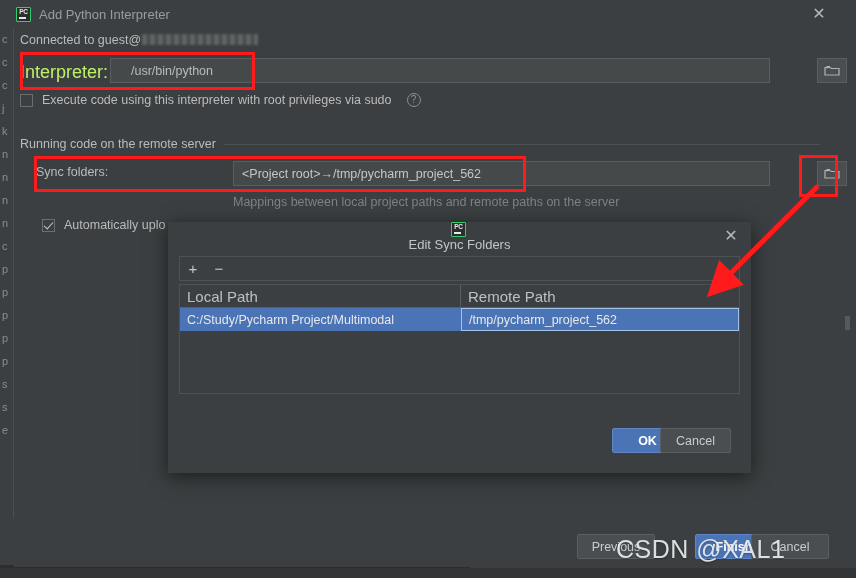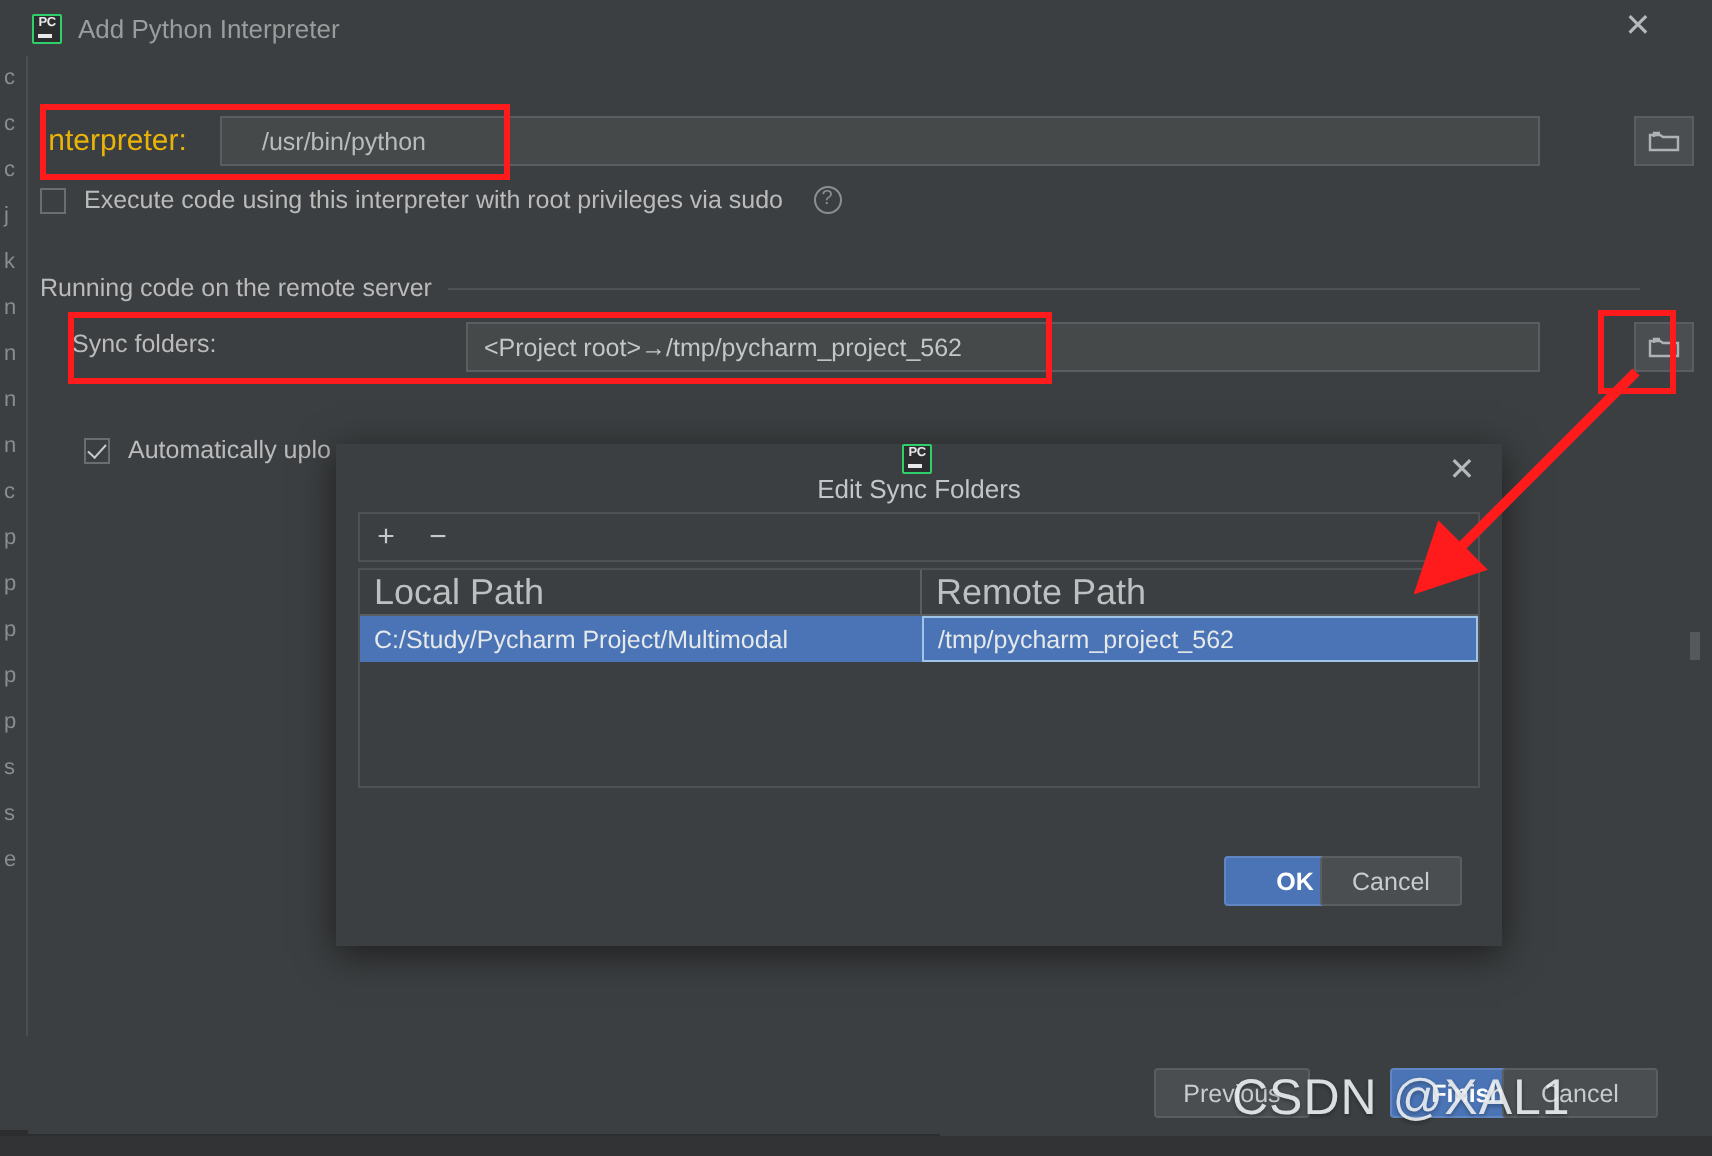--- a/index.html
+++ b/index.html
@@ -57,21 +57,21 @@
   
   .connected{position:absolute;left:6px;top:33px;font-size:12.5px;color:#b9bcbd;}
   .connected .redacted{
     display:inline-block;width:116px;height:11px;margin-left:1px;
     background:
       repeating-linear-gradient(90deg,#6d6f6f 0 5px,#4c4f50 5px 8px);
     opacity:.75;vertical-align:-1px;filter:blur(0.8px);
   }
 
   .row-interp{position:absolute;left:0;top:58px;width:831px;height:26px;}
-  .lbl-interp{position:absolute;left:6px;top:4px;font-size:15px;color:#eab308;}
+  .lbl-interp{position:absolute;left:6px;top:4px;font-size:18px;color:#bef264;}
   .fld-interp{
     position:absolute;left:96px;top:0px;width:660px;height:25px;
     background:#45494a;border:1px solid #5a5e60;box-sizing:border-box;
     display:flex;align-items:center;padding-left:20px;color:#b9bcbd;font-size:12.5px;
   }
   .browse-btn{
     position:absolute;width:30px;height:25px;background:#4a4e50;border:1px solid #5a5e60;
     box-sizing:border-box;display:flex;align-items:center;justify-content:center;
   }
   .browse-btn.b1{left:803px;top:58px;}
@@ -130,21 +130,21 @@
   }
   .tb-btn{width:26px;height:23px;display:flex;align-items:center;justify-content:center;
     color:#c6c9ca;font-size:15px;line-height:1;}
   .tb-btn.minus{font-size:15px;}
   .tbl{
     position:absolute;left:11px;top:62px;width:561px;height:110px;
     border:1px solid #4e5254;box-sizing:border-box;background:#3c3f41;
   }
   .tbl-head{display:flex;height:22px;border-bottom:1px solid #5a5e60;}
   .th{
-    font-size:18px;color:#bdc0c1;display:flex;align-items:center;padding-left:7px;
+    font-size:15px;color:#bdc0c1;display:flex;align-items:center;padding-left:7px;
     box-sizing:border-box;
   }
   .th.c1{width:281px;border-right:1px solid #5a5e60;}
   .th.c2{flex:1;}
   .tr{display:flex;height:23px;background:#4a74b5;}
   .td{font-size:12.5px;color:#e6e9ea;display:flex;align-items:center;padding-left:7px;box-sizing:border-box;}
   .td.c1{width:281px;}
   .td.c2{flex:1;border:1px solid #9fc4e8;box-sizing:border-box;}
   .modal-buttons{position:absolute;left:0;top:206px;width:583px;height:32px;}
   .btn{
@@ -211,20 +211,23 @@
 
     <div class="titlebar">
       <span class="pc-icon">
         <span class="pc-text">PC</span>
           <span class="pc-bar"></span>
       </span>
       <span class="win-title">Add Python Interpreter</span>
       <span class="win-close">✕</span>
     </div>
 
+    <div class="connected">
+      <span>Connected to guest@</span><span class="redacted"></span>
+    </div>
 
     <div class="row-interp">
       <span class="lbl-interp">Interpreter:</span>
       <div class="fld-interp">/usr/bin/python</div>
     </div>
     <div class="browse-btn b1">
       <svg class="folder-glyph" width="16" height="13" viewBox="0 0 16 13">
         <path d="M1 3.5 L1 11 L15 11 L15 4.5 L7.5 4.5 L6 3.5 Z" fill="none" stroke="#aeb2b4" stroke-width="1.2"></path>
         <path d="M3 4.5 L3 2.5 L6 2.5" fill="none" stroke="#aeb2b4" stroke-width="1.2"></path>
       </svg>
@@ -245,20 +248,21 @@
       <span class="lbl-sync">Sync folders:</span>
       <div class="fld-sync">&lt;Project root&gt;→/tmp/pycharm_project_562</div>
     </div>
     <div class="browse-btn b2">
       <svg class="folder-glyph" width="16" height="13" viewBox="0 0 16 13">
         <path d="M1 3.5 L1 11 L15 11 L15 4.5 L7.5 4.5 L6 3.5 Z" fill="none" stroke="#aeb2b4" stroke-width="1.2"></path>
         <path d="M3 4.5 L3 2.5 L6 2.5" fill="none" stroke="#aeb2b4" stroke-width="1.2"></path>
       </svg>
     </div>
 
+    <div class="hint-sync">Mappings between local project paths and remote paths on the server</div>
 
     <div class="row-auto">
       <span class="chk checked"></span>
       <span class="sudo-label">Automatically uplo</span>
     </div>
 
     <div class="foot">
       <div class="btn btn-prev">Previous</div>
       <div class="btn primary btn-finish">Finish</div>
       <div class="btn btn-cancel2">Cancel</div>

